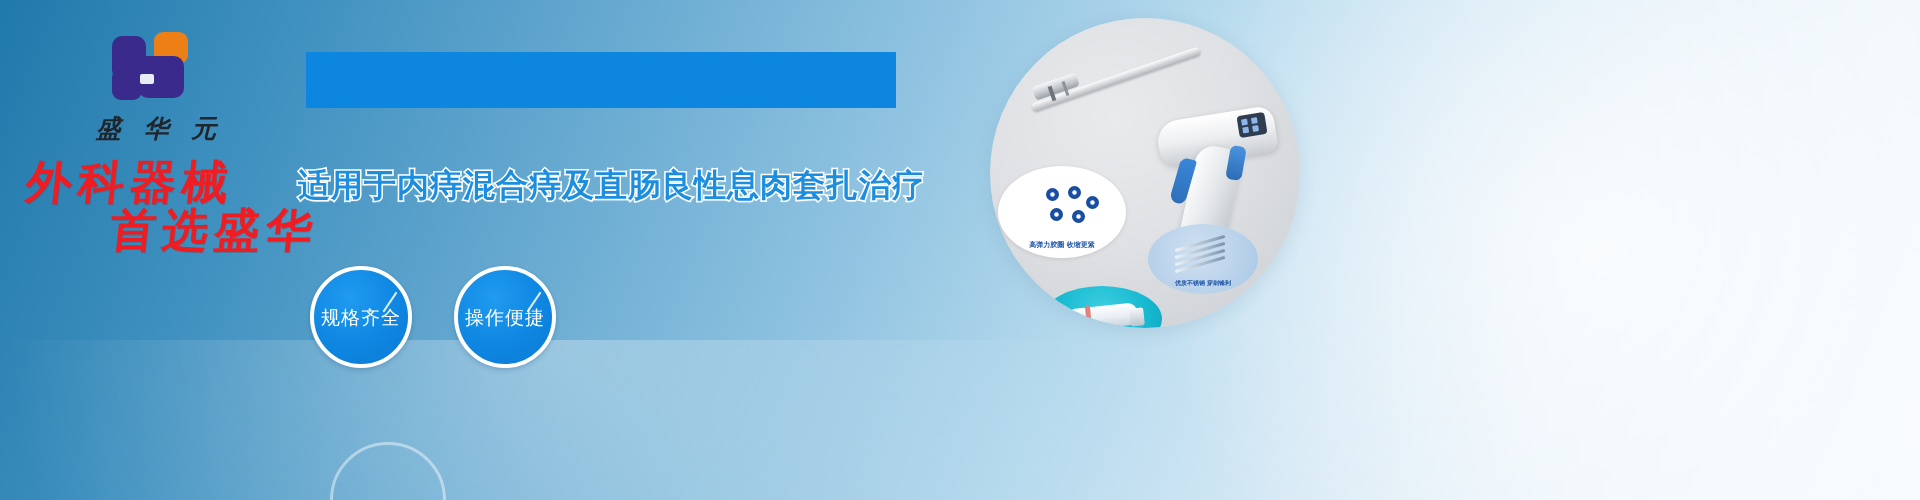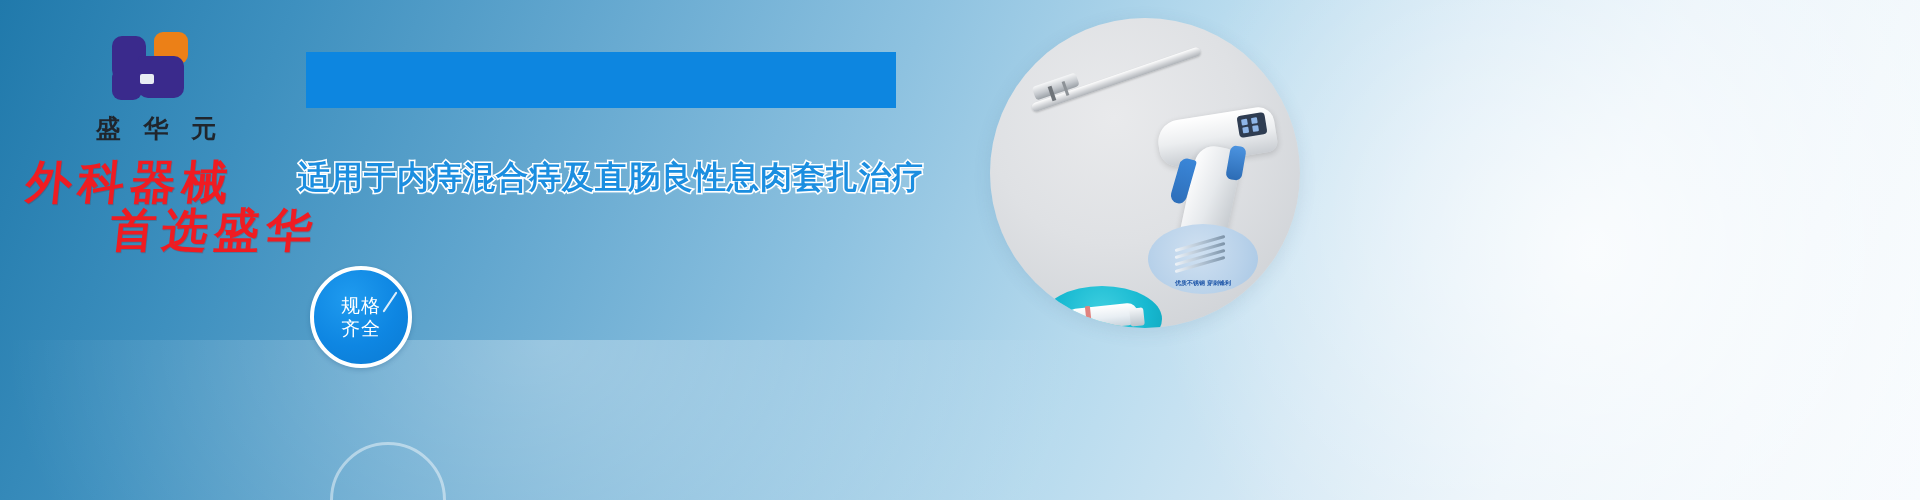--- a/index.html
+++ b/index.html
@@ -74,20 +74,21 @@
   .lm-e { left: 30px; top: 46px; width: 14px; height: 10px; background: #e8edf3; border-radius: 2px; }
 
   .logo-text {
     margin-top: 6px;
     font-size: 25px;
     letter-spacing: 7px;
     color: #20252c;
     font-weight: 700;
     font-family: "DejaVu Sans", sans-serif;
     text-indent: 7px;
+    font-style: italic;
   }
 
   
   .calli {
     position: absolute;
     color: #ef1c22;
     font-weight: 700;
     font-family: "DejaVu Serif", serif;
     white-space: nowrap;
     text-shadow: 1px 1px 0 rgba(120,0,0,0.18);
@@ -130,21 +131,21 @@
     font-family: "DejaVu Sans", sans-serif;
     text-shadow:
       3px 3px 0 rgba(0,0,0,0.55),
       2px 2px 0 rgba(0,0,0,0.45);
   }
 
   
   .subtitle {
     position: absolute;
     left: 298px;
-    top: 156px;
+    top: 164px;
     width: 600px;
     font-size: 32px;
     font-weight: 700;
     color: #1b8ee0;
     letter-spacing: 1px;
     white-space: nowrap;
     font-family: "DejaVu Sans", sans-serif;
     -webkit-text-stroke: 3px #ffffff;
     paint-order: stroke fill;
     text-shadow: 0 1px 2px rgba(255,255,255,0.9);
@@ -160,21 +161,21 @@
   }
   .circle {
     position: relative;
     width: 94px;
     height: 94px;
     border-radius: 50%;
     background: radial-gradient(circle at 38% 30%, #1f9bef 0%, #0e86e2 55%, #0b7ad2 100%);
     border: 4px solid #ffffff;
     box-shadow: 0 2px 5px rgba(10,60,110,0.22);
     display: flex;
-    flex-direction: column;
+    flex-direction: row;
     align-items: center;
     justify-content: center;
     color: #ffffff;
     font-size: 19px;
     line-height: 23px;
     font-weight: 400;
     font-family: "DejaVu Sans", sans-serif;
     letter-spacing: 1px;
   }
   .circle .slash {
@@ -466,20 +467,25 @@
 
   <div class="title-bar"></div>
 
   <div class="subtitle">适用于内痔混合痔及直肠良性息肉套扎治疗</div>
 
   <div class="circles">
     <div class="circle">
       <span class="slash"></span>
       <span class="circle-line">规格</span>
       <span class="circle-line">齐全</span>
+    </div>
+    <div class="circle">
+      <span class="slash"></span>
+      <span class="circle-line">操作</span>
+      <span class="circle-line">便捷</span>
     </div>
   </div>
 
   <div class="product">
     <div class="prod-inner">
 
       <span class="gun-barrel"></span>
       <span class="barrel-tip"></span>
       <span class="barrel-ring"></span>
       <span class="barrel-ring2"></span>
@@ -488,20 +494,28 @@
       <span class="gun-trigger"></span>
       <span class="gun-blue-accent"></span>
       <span class="gun-keypad">
         <i class="gk1"></i>
         <i class="gk2"></i>
         <i class="gk3"></i>
         <i class="gk4"></i>
       </span>
       <span class="grip-tip"></span>
 
+      <div class="inset-oval">
+        <span class="band bd1"></span>
+        <span class="band bd2"></span>
+        <span class="band bd3"></span>
+        <span class="band bd4"></span>
+        <span class="band bd5"></span>
+        <span class="inset-caption">高弹力胶圈 收缩更紧</span>
+      </div>
 
       <div class="inset-oval2">
         <span class="needle nd1"></span>
         <span class="needle nd2"></span>
         <span class="needle nd3"></span>
         <span class="needle nd4"></span>
         <span class="inset2-caption">优质不锈钢 穿刺锋利</span>
       </div>
 
       <div class="inset-oval3">

